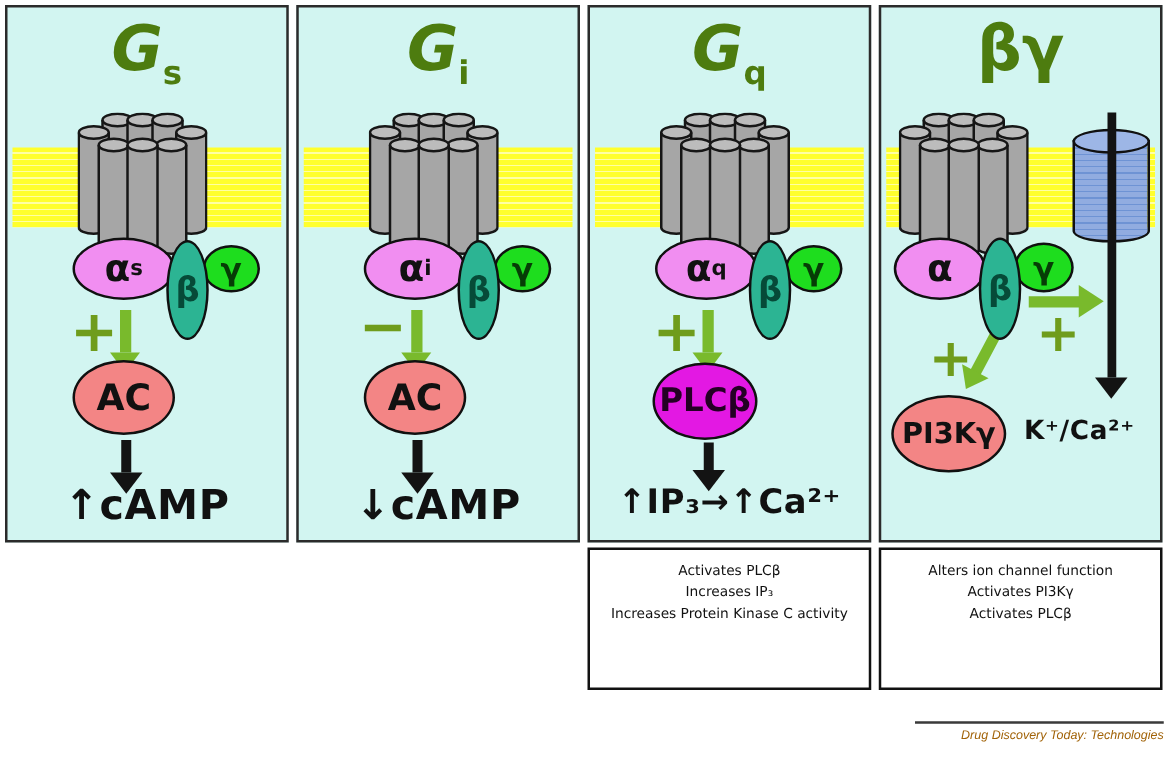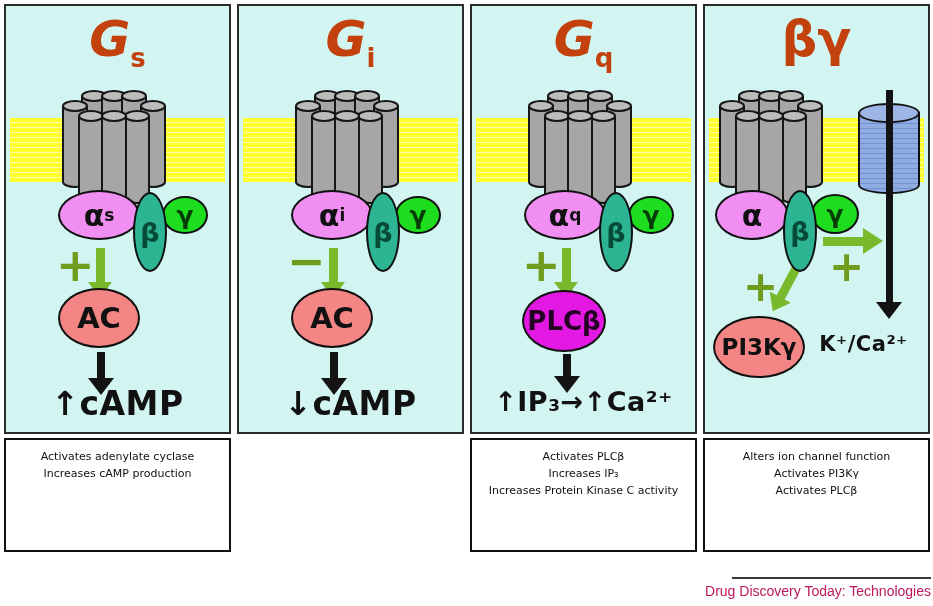--- a/index.html
+++ b/index.html
@@ -3,21 +3,21 @@
 <meta charset="utf-8">
 <style>
   * { box-sizing: border-box; margin: 0; padding: 0; }
   body { background:#ffffff; font-family:"DejaVu Sans", sans-serif; }
   #figure { position:relative; width:933px; height:606px; background:#ffffff; overflow:hidden; }
 
   .panel { position:absolute; top:4px; width:227px; height:430px;
            background:#d2f5f1; border:2px solid #2b2b2b; }
 
   .ptitle { position:absolute; top:6px; left:0; right:0; text-align:center;
-            font-size:50px; font-weight:bold; font-style:italic; color:#c2410c;
+            font-size:50px; font-weight:bold; font-style:italic; color:#4d7c0f;
             font-family:"DejaVu Sans", sans-serif; line-height:1.1; }
   .ptitle sub { font-size:26px; font-style:normal; font-weight:bold; }
 
   .membrane { position:absolute; left:4px; right:4px; top:112px; height:64px;
               background:repeating-linear-gradient(to bottom,#ffff2d 0 4px,#ffffa4 4px 5px); }
 
   .receptor { position:absolute; width:104px; height:118px; }
 
   .ell { position:absolute; border:2px solid #101010; border-radius:50%;
          display:flex; align-items:center; justify-content:center;
@@ -55,22 +55,22 @@
   .channel-body { position:absolute; border:2px solid #111;
                   background:repeating-linear-gradient(to bottom,#91ace0 0 4px,#6e93d4 4px 5px);
                   border-radius:0 0 30px 30px / 0 0 9px 9px; z-index:1; }
 
   .sumbox { position:absolute; top:438px; width:227px; height:114px;
             background:#ffffff; border:2px solid #111; padding-top:8px; }
   .sumline { text-align:center; font-size:11px; line-height:17px; color:#111;
              font-family:"DejaVu Sans", sans-serif; }
 
   .footer-line { position:absolute; background:#3a3a3a; }
-  .footer-text { position:absolute; font-size:14px;
-                 color:#be185d; text-align:right;
+  .footer-text { position:absolute; font-style:italic; font-size:10px;
+                 color:#a16207; text-align:right;
                  font-family:"Liberation Sans", sans-serif; }
 </style>
 </head>
 <body>
 
 <div id="figure">
 
   <svg width="0" height="0" style="position:absolute">
     <defs>
       <g id="receptor" stroke="#161616" stroke-width="2">
@@ -194,24 +194,20 @@
     <div class="sign" style="left:124px; top:240px; font-size:42px">+</div>
     <div class="rot" style="left:66px; top:258px; width:26px; height:52px">
       <div class="stem-g" style="left:9px; top:0; width:9px; height:36px"></div>
       <div class="head-g-down" style="left:1px; top:34px"></div>
     </div>
     <div class="sign" style="left:38px; top:260px; font-size:42px">+</div>
     <div class="ell pi3k" style="left:8px; top:310px; width:92px; height:62px">PI3Kγ</div>
     <div class="output" style="left:98px; right:4px; top:326px; font-size:21px">K⁺/Ca²⁺</div>
   </div>
 
-  <div class="sumbox" style="left:4px">
-    <div class="sumline">Activates adenylate cyclase</div>
-    <div class="sumline">Increases cAMP production</div>
-  </div>
   <div class="sumbox" style="left:470px">
     <div class="sumline">Activates PLCβ</div>
     <div class="sumline">Increases IP₃</div>
     <div class="sumline">Increases Protein Kinase C activity</div>
   </div>
   <div class="sumbox" style="left:703px">
     <div class="sumline">Alters ion channel function</div>
     <div class="sumline">Activates PI3Kγ</div>
     <div class="sumline">Activates PLCβ</div>
   </div>

